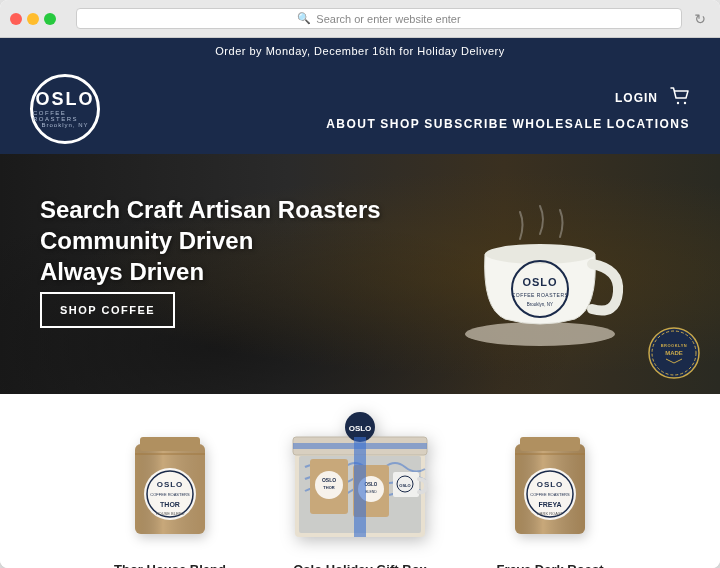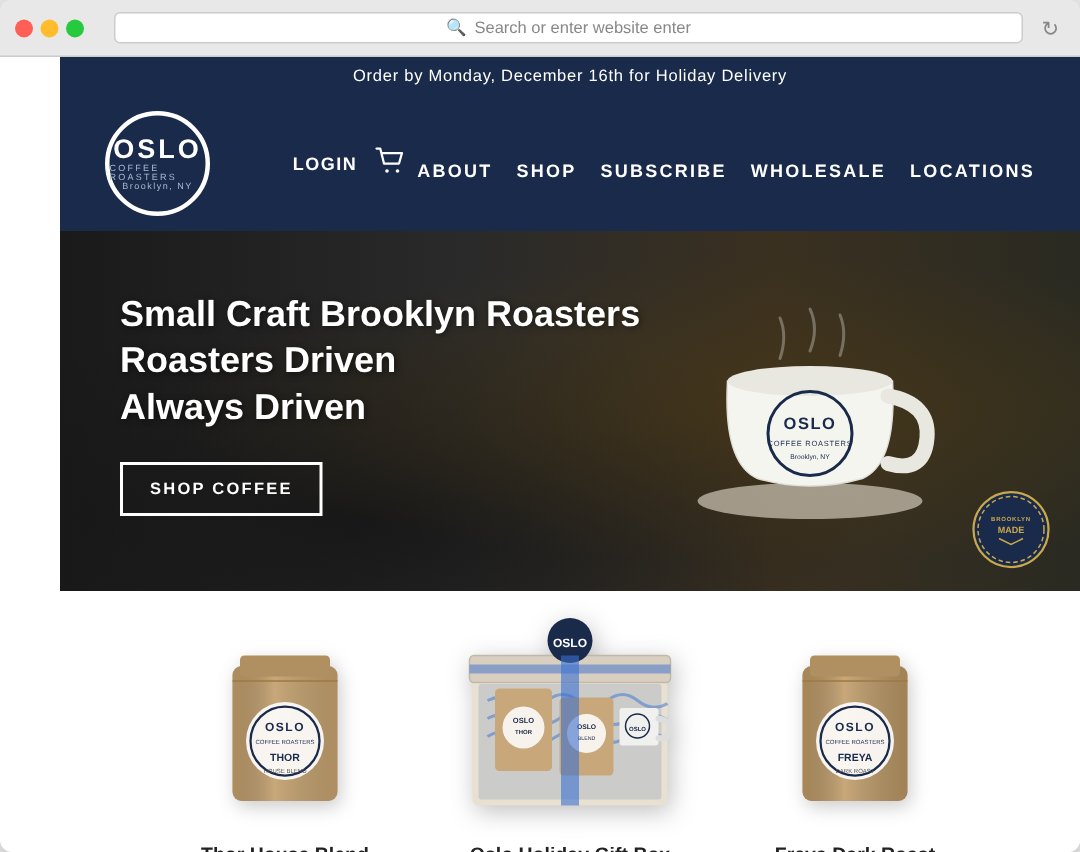--- a/index.html
+++ b/index.html
@@ -67,21 +67,20 @@
       font-size: 14px;
       color: #888;
       cursor: pointer;
       padding: 2px 4px;
     }
     .site-content {
       flex: 1;
       overflow: hidden;
       display: flex;
       flex-direction: column;
-      padding-left: 40px;
     }
 
     
     .announcement-bar {
       background: #1a2a4a;
       color: #fff;
       text-align: center;
       padding: 7px;
       font-size: 11px;
       letter-spacing: 0.5px;
@@ -122,21 +121,21 @@
       color: #aab8d0;
       margin-top: 2px;
     }
     .logo-city {
       font-size: 6px;
       letter-spacing: 1px;
       color: #aab8d0;
     }
     .header-right {
       display: flex;
-      flex-direction: row;
+      flex-direction: column;
       align-items: flex-end;
       gap: 8px;
     }
     .header-top-right {
       display: flex;
       align-items: center;
       gap: 12px;
     }
     .login-text {
       color: #fff;
@@ -145,21 +144,21 @@
       letter-spacing: 1px;
       cursor: pointer;
     }
     .cart-icon {
       color: #fff;
       font-size: 16px;
       cursor: pointer;
     }
     .main-nav {
       display: flex;
-      gap: 16px;
+      gap: 4px;
       align-items: center;
     }
     .nav-link {
       color: #fff;
       font-size: 12px;
       font-weight: 600;
       letter-spacing: 1.5px;
       text-transform: uppercase;
       cursor: pointer;
       text-decoration: none;
@@ -194,21 +193,21 @@
       top: 40px;
       color: #fff;
     }
     .hero-headline {
       font-size: 24px;
       font-weight: 700;
       line-height: 1.3;
       text-shadow: 1px 1px 4px rgba(0,0,0,0.5);
     }
     .hero-buttons {
-      margin-top: 20px;
+      margin-top: 4px;
       display: flex;
       gap: 0;
     }
     .hero-btn {
       padding: 10px 18px;
       font-size: 11px;
       font-weight: 700;
       letter-spacing: 1.5px;
       text-transform: uppercase;
       cursor: pointer;
@@ -347,22 +346,22 @@
 
           <circle cx="100" cy="125" r="28" fill="none" stroke="#1a2a4a" stroke-width="2"></circle>
           <text x="100" y="122" text-anchor="middle" font-size="11" font-weight="900" fill="#1a2a4a" letter-spacing="1" font-family="Arial">OSLO</text>
           <text x="100" y="133" text-anchor="middle" font-size="5" fill="#1a2a4a" font-family="Arial" letter-spacing="0.5">COFFEE ROASTERS</text>
           <text x="100" y="142" text-anchor="middle" font-size="4.5" fill="#1a2a4a" font-family="Arial">Brooklyn, NY</text>
         </svg>
       </div>
 
       <div class="hero-text">
         <div class="hero-headline">
-          <div>Small Craft Brooklyn Roasters</div>
-          <div>Roasters Driven</div>
+          <div>Search Craft Artisan Roasters</div>
+          <div>Community Driven</div>
           <div>Always Driven</div>
         </div>
         <div class="hero-buttons">
           <button class="hero-btn">SHOP COFFEE</button>
         </div>
       </div>
 
       <div class="brooklyn-badge">
         <svg width="52" height="52" viewBox="0 0 52 52">
           <circle cx="26" cy="26" r="25" fill="#1a2a4a" stroke="#c8a84b" stroke-width="1.5"></circle>

